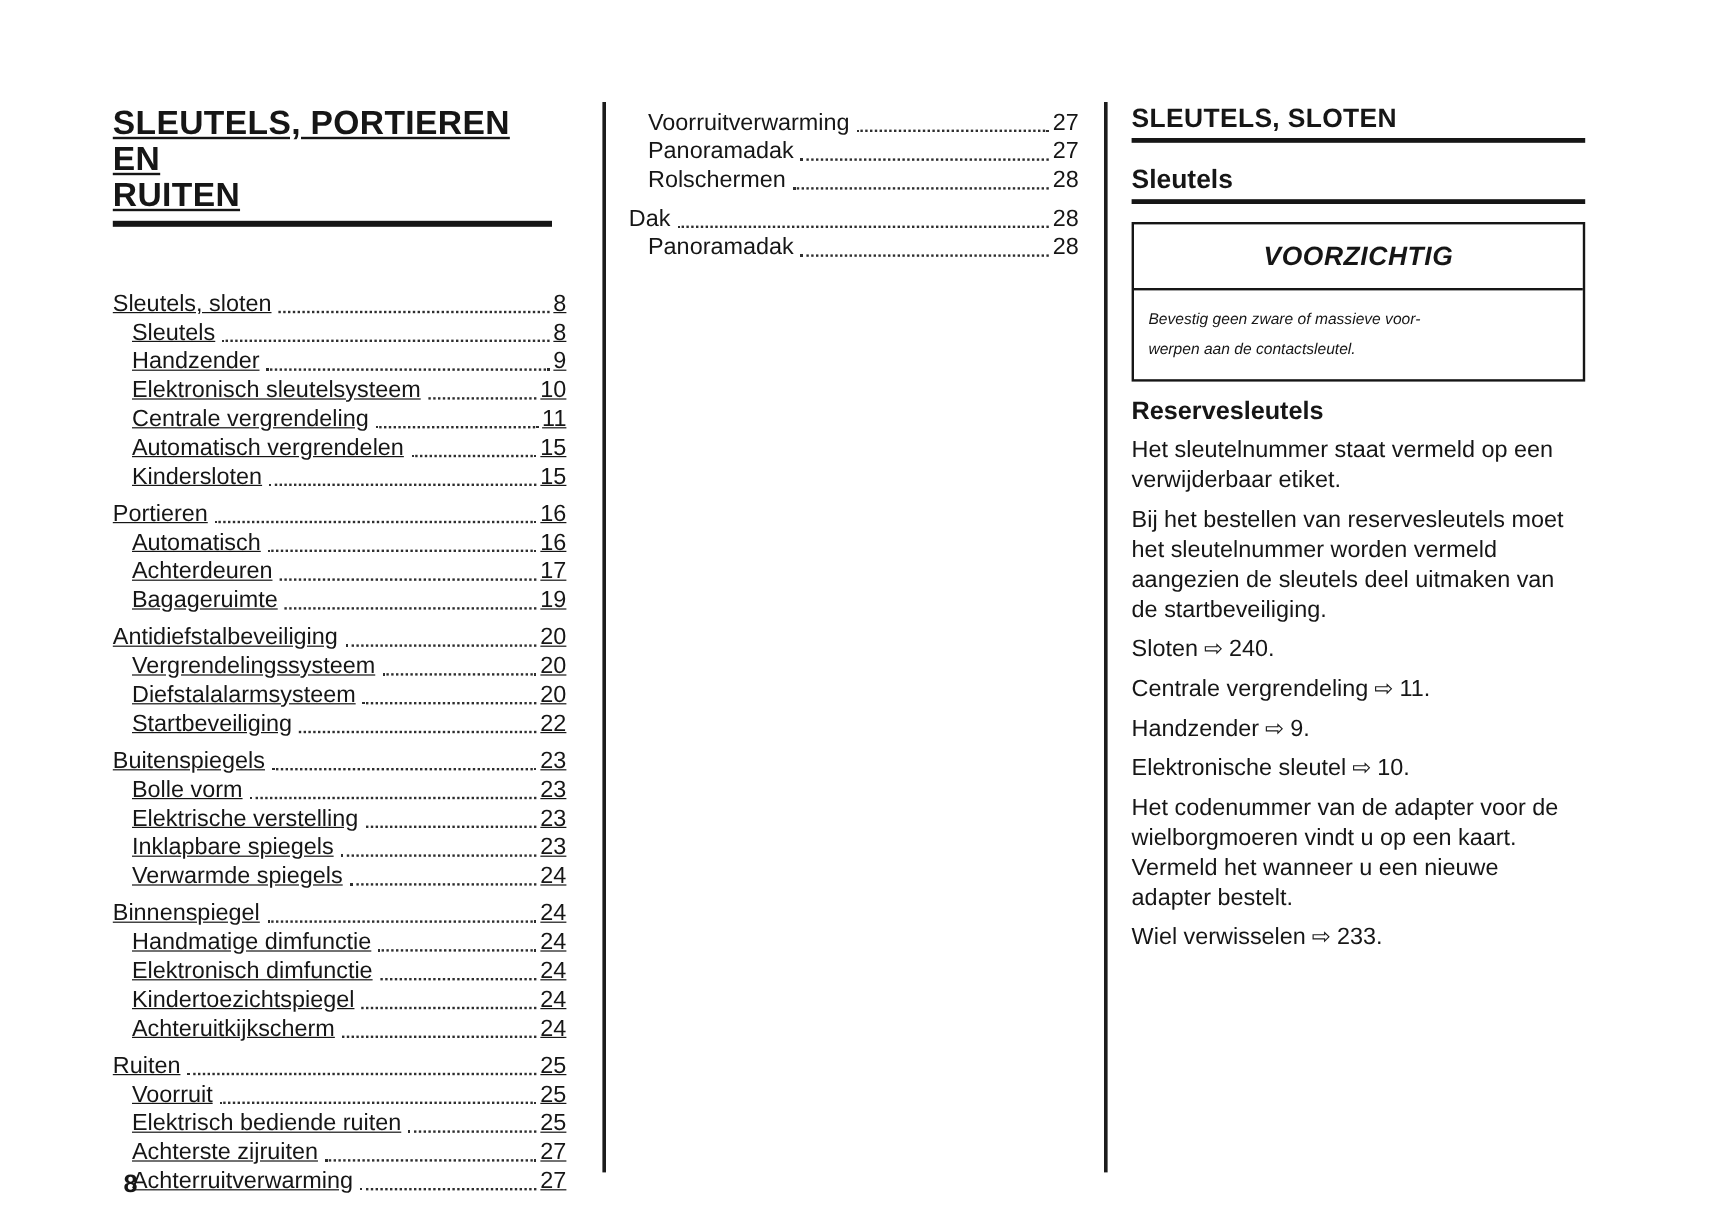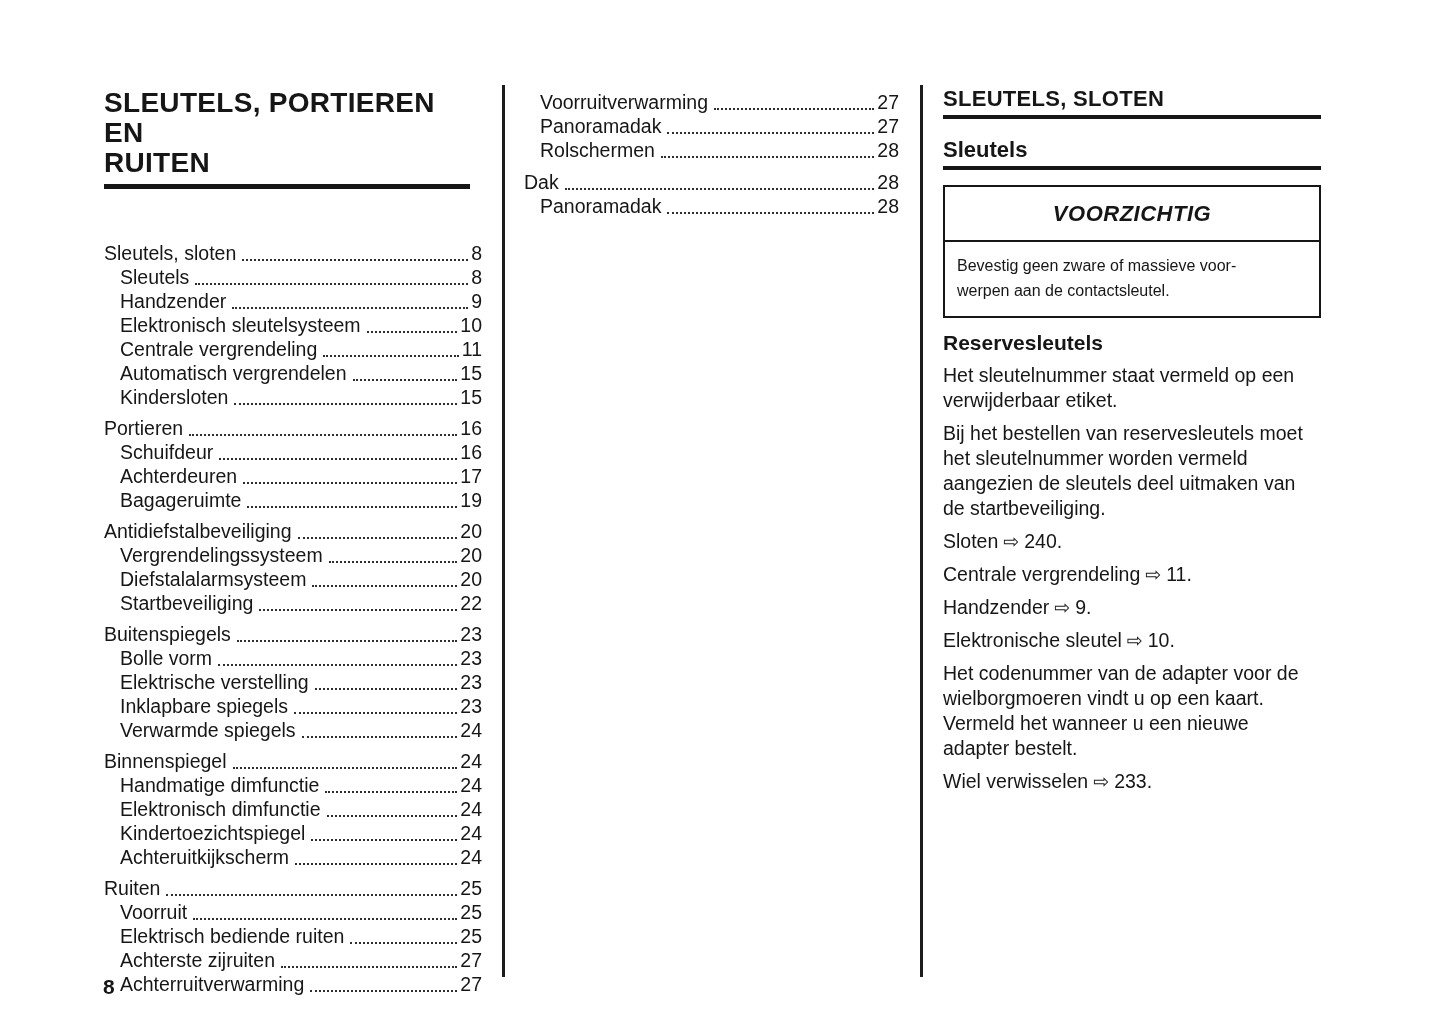--- a/index.html
+++ b/index.html
@@ -9,21 +9,21 @@
     color:#161616;
     position:relative;
     overflow:hidden;
   }
   
   .vrule { position:absolute; top:85px; height:892px; width:2.5px; background:#1c1c1c; }
   .vrule-left  { left:502px; }
   .vrule-right { left:920px; }
 
   
-  .col-left { position:absolute; left:104px; top:88px; width:378px; }
+  .col-left { position:absolute; left:94px; top:88px; width:378px;text-decoration:underline; }
   .doc-title {
     font-size:28px; font-weight:bold; line-height:30px;
     letter-spacing:0.3px; white-space:pre-line;
     width:366px; padding-bottom:6px; border-bottom:5px solid #161616;
   }
   .toc { margin-top:52px; }
   .toc-row {
     display:flex; align-items:baseline;
     font-size:19.5px; line-height:24px;
   }
@@ -52,21 +52,21 @@
     font-size:22px; font-weight:bold; line-height:22px;
     margin-top:20px; padding-bottom:5px; border-bottom:4px solid #161616;
   }
   .warnbox { border:2px solid #161616; margin-top:15px; }
   .warnbox-title {
     font-size:22px; font-weight:bold; font-style:italic;
     text-align:center; padding:14px 10px 13px;
     border-bottom:2px solid #161616; letter-spacing:0.5px;
   }
   .warnbox-body {
-    font-size:16px; line-height:25px;
+    font-size:13px; font-style:italic; line-height:25px;
     padding:11px 12px 13px; white-space:pre-line;
   }
   .reserve-heading { font-size:21px; font-weight:bold; margin-top:13px; }
   .para {
     font-size:19.5px; line-height:25px; margin-top:8px;
     white-space:pre-line;
   }
   .ref-line { font-size:19.5px; line-height:25px; margin-top:8px; }
   .arrow { margin:0 5px; font-size:19px; }
 
@@ -129,21 +129,21 @@
         <span class="toc-page">15</span>
       </div>
 
       <div class="toc-row lvl0">
         <span class="toc-label">Portieren</span>
         <span class="leader"></span>
         <span class="toc-page">16</span>
       </div>
 
       <div class="toc-row lvl1">
-        <span class="toc-label">Schuifdeur</span>
+        <span class="toc-label">Automatisch</span>
         <span class="leader"></span>
         <span class="toc-page">16</span>
       </div>
 
       <div class="toc-row lvl1">
         <span class="toc-label">Achterdeuren</span>
         <span class="leader"></span>
         <span class="toc-page">17</span>
       </div>
 

